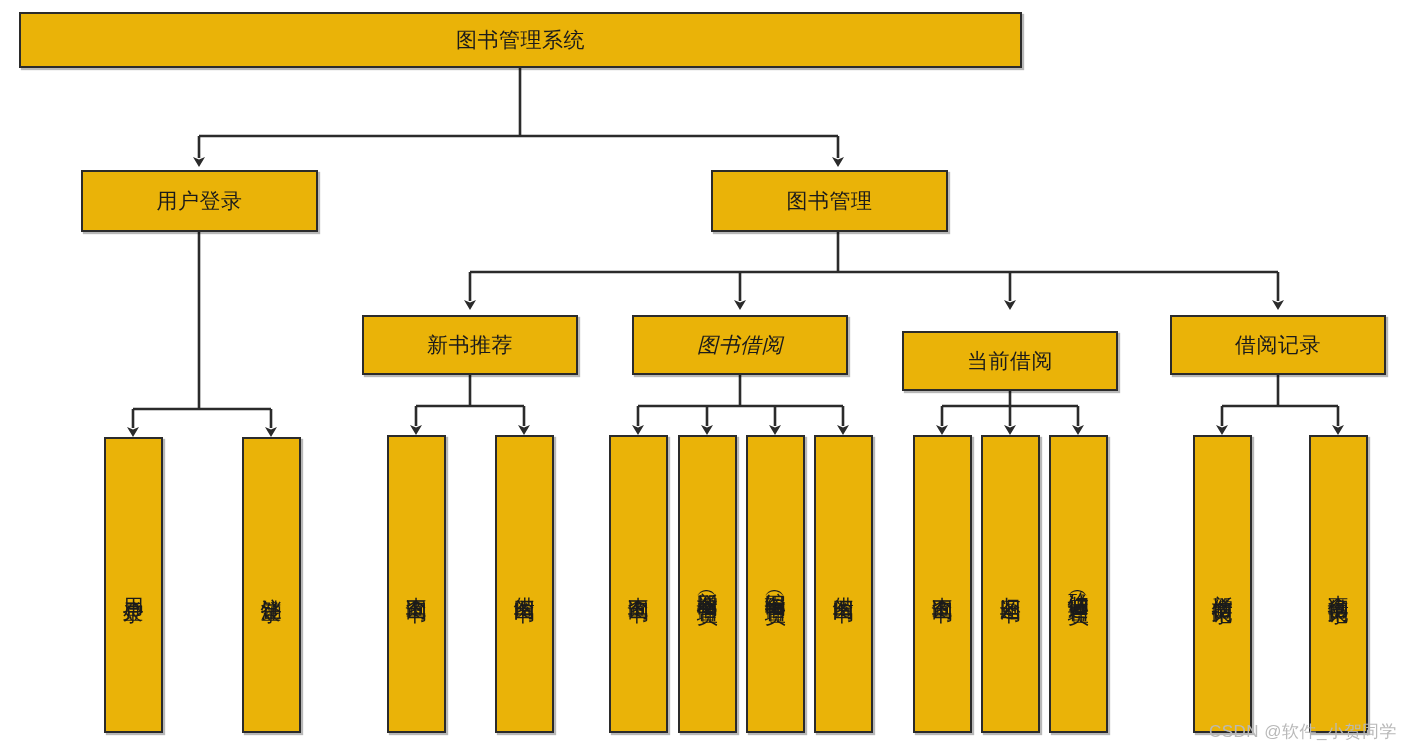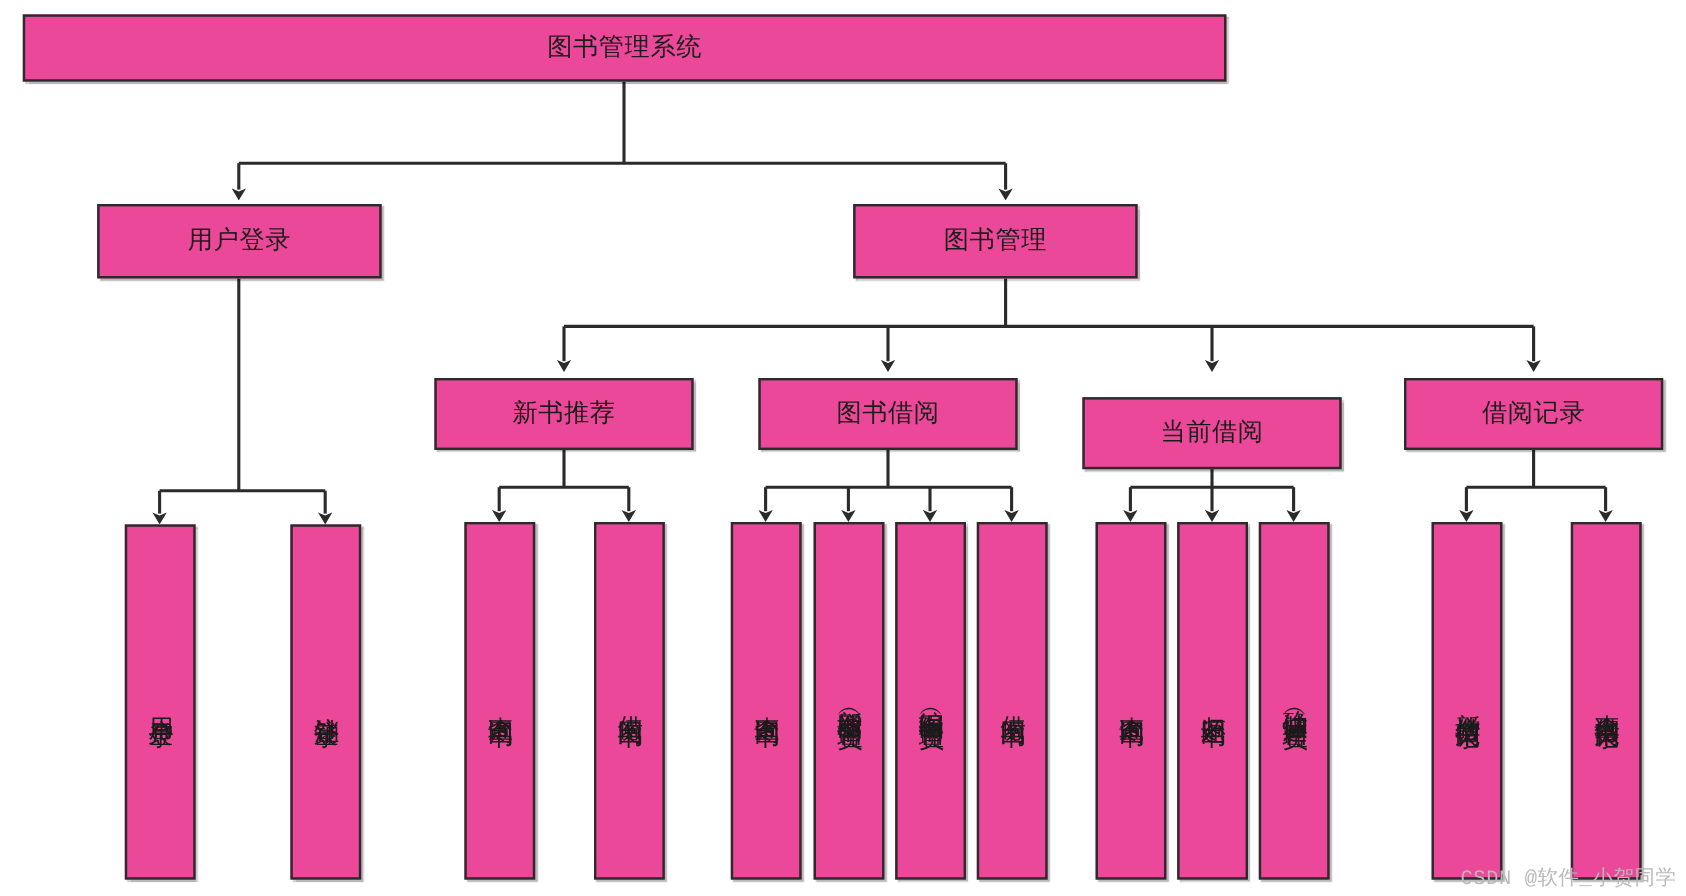--- a/index.html
+++ b/index.html
@@ -19,21 +19,21 @@
     position: absolute;
     left: 0;
     top: 0;
     width: 1405px;
     height: 747px;
     pointer-events: none;
   }
   .node {
     position: absolute;
     box-sizing: border-box;
-    background: #ec4899;
+    background: #eab308;
     border: 2px solid #2b2b2b;
     box-shadow: 2px 2px 1px rgba(0,0,0,0.28);
     display: flex;
     align-items: center;
     justify-content: center;
     color: #1b1b1b;
   }
   .node .label {
     display: block;
     text-align: center;
@@ -63,21 +63,21 @@
     white-space: nowrap;
     max-height: 100%;
   }
   #watermark {
     position: absolute;
     right: 8px;
     bottom: 4px;
     font-size: 17px;
     color: #b9b9b9;
     letter-spacing: 0.5px;
-    font-family: Liberation Mono, monospace;
+    font-family: Liberation Sans, sans-serif;
     white-space: nowrap;
   }
 </style>
 </head>
 <body>
 
 <div id="canvas">
 
   <svg id="edges" viewBox="0 0 1405 747" xmlns="http://www.w3.org/2000/svg">
     <defs>
@@ -137,21 +137,21 @@
   <div class="node horiz" style="left:81px; top:170px; width:237px; height:62px;">
     <span class="label">用户登录</span>
   </div>
   <div class="node horiz" style="left:711px; top:170px; width:237px; height:62px;">
     <span class="label">图书管理</span>
   </div>
 
   <div class="node horiz" style="left:362px; top:315px; width:216px; height:60px;">
     <span class="label">新书推荐</span>
   </div>
-  <div class="node horiz" style="left:632px; top:315px; width:216px; height:60px;">
+  <div class="node horiz" style="left:632px; top:315px; width:216px; height:60px;font-style:italic;">
     <span class="label">图书借阅</span>
   </div>
   <div class="node horiz" style="left:902px; top:331px; width:216px; height:60px;">
     <span class="label">当前借阅</span>
   </div>
   <div class="node horiz" style="left:1170px; top:315px; width:216px; height:60px;align-items:center;">
     <span class="label">借阅记录</span>
   </div>
 
   <div class="node vert" style="left:104px; top:437px; width:59px; height:296px;">

